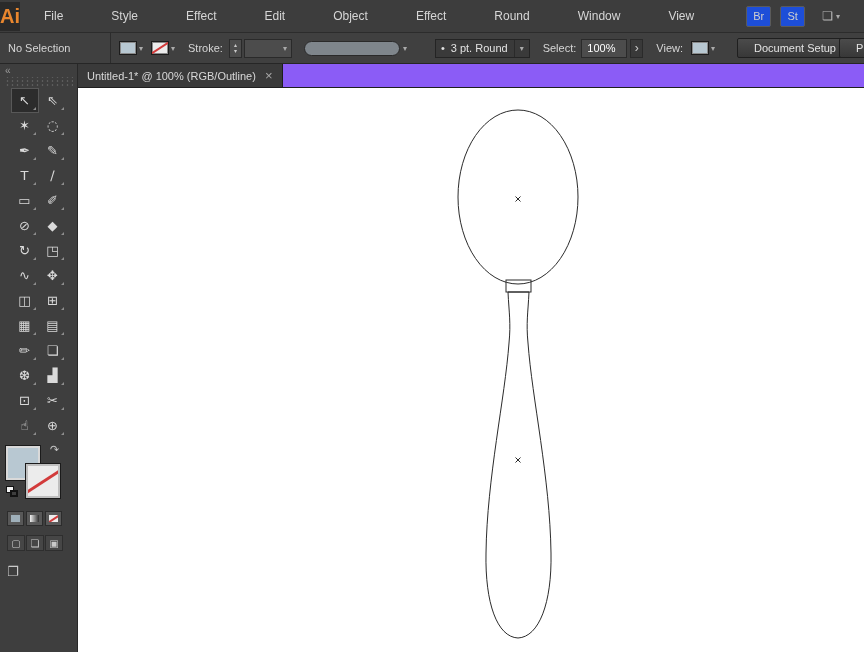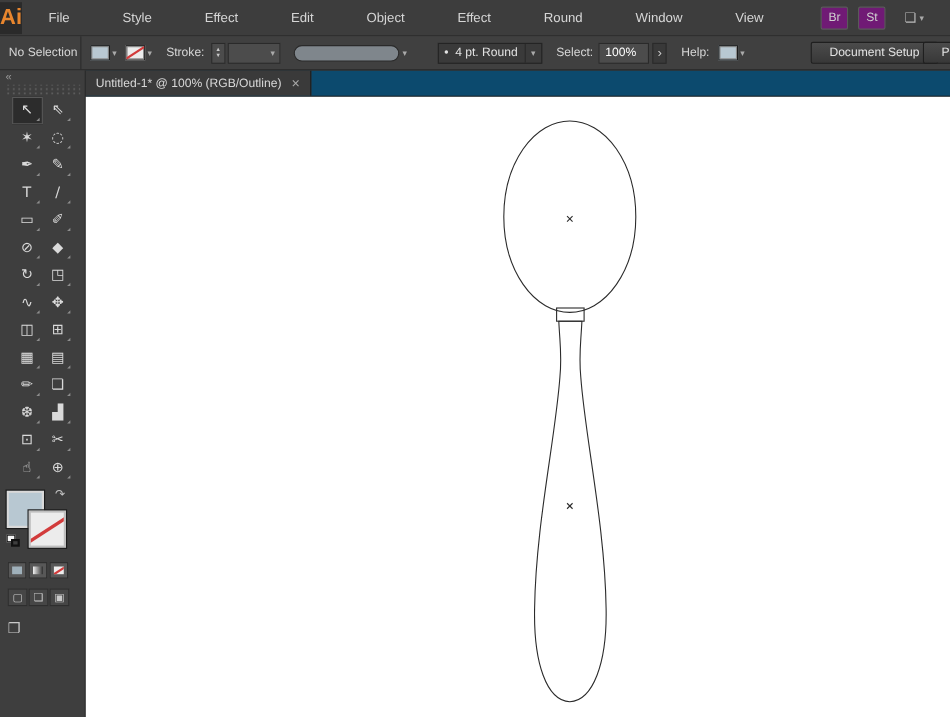--- a/index.html
+++ b/index.html
@@ -9,31 +9,31 @@
 
   
   #menu-bar { height:33px; flex:none; background:#3d3d3d; display:flex; align-items:center;
     border-bottom:1px solid #2c2c2c; }
   .app-logo { width:36px; height:29px; background:#2a2a2a; color:var(--logo-orange);
     font-weight:bold; font-size:20px; display:flex; align-items:center; justify-content:center; }
   .menus { display:flex; align-items:center; height:100%; }
   .menu-item { padding:0 24px; font-size:12px; color:#d6d6d6; height:100%;
     display:flex; align-items:center; cursor:default; }
   .mb-right { display:flex; align-items:center; gap:9px; margin-left:28px; }
-  .mb-btn { width:25px; height:21px; background:#701a75; border:1px solid #5a5a5a; border-radius:2px;
+  .mb-btn { width:25px; height:21px; background:#1d4ed8; border:1px solid #5a5a5a; border-radius:2px;
     color:#cfcfcf; font-size:11px; display:flex; align-items:center; justify-content:center; }
   .ws-switch { display:flex; align-items:center; gap:3px; margin-left:8px; color:#b9b9b9; }
   .ws-icon { font-size:12px; }
   .chev { font-size:8px; color:#aaa; }
   .hand-icon { font-size:14px; color:#9a9a9a; margin-left:14px; }
 
   
   #control-bar { height:31px; flex:none; background:#404040; border-bottom:1px solid #262626;
     display:flex; align-items:center; font-size:11px; color:#d6d6d6; position:relative; }
-  .no-selection { width:74px; align-self:stretch; display:flex; align-items:center;
+  .no-selection { width:111px; align-self:stretch; display:flex; align-items:center;
     padding-left:8px; border-right:1px solid #2c2c2c; }
   .swatch-group { display:flex; align-items:center; margin-left:8px; gap:2px; }
   .swatch { width:18px; height:14px; border:1px solid #1c1c1c; box-shadow:inset 0 0 0 1px #8a8a8a; position:relative; overflow:hidden; }
   .fill-mini { background:var(--fill-swatch); }
   .stroke-mini { background:#ececec; }
   .slash { position:absolute; left:-25%; top:45%; width:150%; height:2px;
     background:var(--none-slash); transform:rotate(-33deg); }
   .cb-label { margin-left:13px; white-space:nowrap; }
   .stepper { width:13px; height:19px; margin-left:6px; background:#4c4c4c; border:1px solid #2a2a2a;
     display:flex; flex-direction:column; align-items:center; justify-content:center; color:#c9c9c9;
@@ -97,21 +97,21 @@
   .dm-btn { width:18px; height:16px; background:#464646; border:1px solid #2e2e2e; color:#c9c9c9;
     font-size:10px; display:flex; align-items:center; justify-content:center; padding:0;
     font-family:"DejaVu Sans",sans-serif; }
   .screen-mode-row { margin:12px 0 0 7px; }
   .sm-btn { width:22px; height:17px; background:transparent; border:none; color:#c9c9c9;
     font-size:13px; display:flex; align-items:center; justify-content:flex-start; padding:0;
     font-family:"DejaVu Sans",sans-serif; }
 
   
   #doc-area { flex:1; display:flex; flex-direction:column; min-width:0; }
-  #tab-bar { height:24px; flex:none; background:#0c4a6e; display:flex; align-items:stretch;
+  #tab-bar { height:24px; flex:none; background:#8b5cf6; display:flex; align-items:stretch;
     border-bottom:1px solid #1f1f1f; }
   .doc-tab { background:#3a3a3a; border-right:1px solid #1d1d1d; display:flex; align-items:center;
     padding:0 9px; gap:9px; }
   .tab-title { font-size:11px; color:#d8d8d8; white-space:nowrap; }
   .tab-close { font-size:13px; color:#a8a8a8; line-height:13px; }
 
   #canvas { flex:1; background:#ffffff; position:relative; min-height:0; }
   #canvas svg { position:absolute; left:0; top:0; }
   .outline { fill:none; stroke:var(--outline-stroke); stroke-width:1; }
   .mark line { stroke:var(--outline-stroke); stroke-width:1; }
@@ -166,29 +166,29 @@
     </div>
     <div class="sw-box">
       <span class="chev">▾</span>
     </div>
 
     <div class="brush-preview"></div>
     <span class="chev brush-preview-chev">▾</span>
 
     <div class="brush-btn">
       <span>•</span>
-      <span>4 pt. Round</span>
+      <span>3 pt. Round</span>
       <span class="chev">▾</span>
     </div>
 
     <span class="cb-label">Select:</span>
     <div class="opacity-box">100%</div>
     <button class="more-btn">›</button>
 
-    <span class="cb-label">Help:</span>
+    <span class="cb-label">View:</span>
     <div class="swatch-group">
       <div class="swatch fill-mini"></div>
       <span class="chev">▾</span>
     </div>
 
     <button class="abs-btn doc-setup-btn">Document Setup</button>
     <button class="abs-btn pre-btn">Preferences</button>
   </div>
 
   <div id="workspace">

